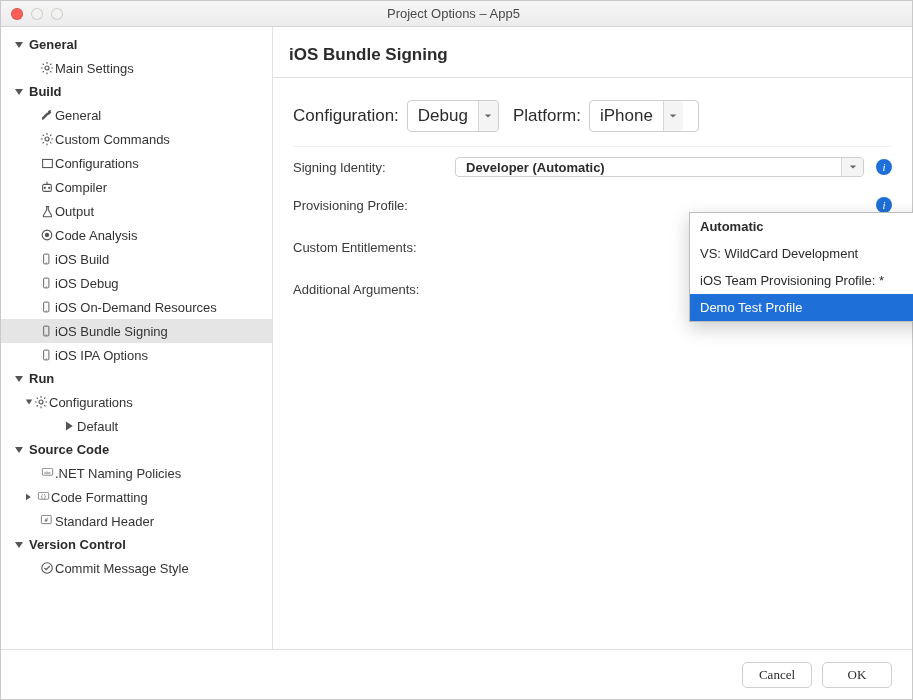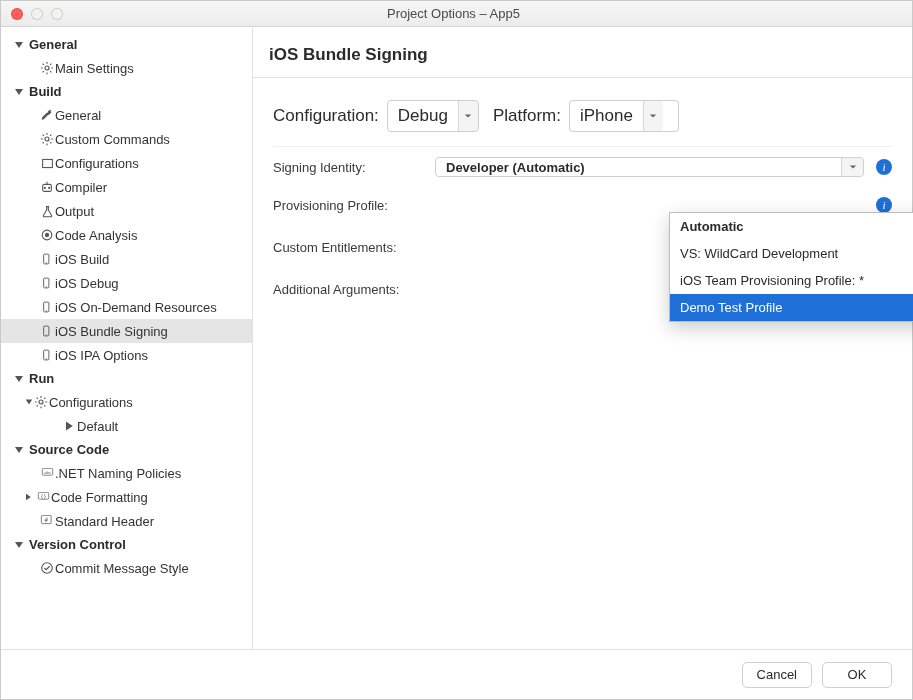--- a/index.html
+++ b/index.html
@@ -4,42 +4,42 @@
 <style>
   * { box-sizing: border-box; }
   html, body { margin:0; padding:0; font-family: -apple-system, "Helvetica Neue", Arial, sans-serif; font-size:13px; color:#2b2b2b; background:#f0f0f0; }
   .window { width:913px; height:700px; background:#fff; border:1px solid #c9c9c9; display:flex; flex-direction:column; }
   .titlebar { height:26px; background:linear-gradient(#f6f6f6,#ececec); border-bottom:1px solid #d3d3d3; display:flex; align-items:center; position:relative; }
   .traffic { display:flex; gap:8px; padding-left:10px; }
   .dot { width:12px; height:12px; border-radius:50%; border:1px solid rgba(0,0,0,.15); }
   .dot.red{ background:#ff5f57;} .dot.yel{ background:#f2f2f0;} .dot.grn{ background:#f2f2f0;}
   .titlebar .title { position:absolute; left:0; right:6px; text-align:center; font-size:13px; color:#4a4a4a; pointer-events:none; }
   .body { flex:1; display:flex; min-height:0; }
-  .sidebar { width:252px; border-right:1px solid #e1e1e1; overflow-y:auto; padding:6px 0 10px 0; }
+  .sidebar { width:272px; border-right:1px solid #e1e1e1; overflow-y:auto; padding:6px 0 10px 0; }
   .section-h { display:flex; align-items:center; gap:6px; padding:4px 6px 4px 14px; font-weight:700; cursor:default; font-size:13px;}
   .tri { width:0;height:0;border-left:4px solid transparent;border-right:4px solid transparent;border-top:6px solid #555; transform:rotate(0);}
   .tri.r { border-top:4px solid transparent;border-bottom:4px solid transparent;border-left:6px solid #555; }
   .item { display:flex; align-items:center; gap:0; padding:4px 6px 4px 38px; font-size:13px; color:#333; cursor:default;}
   .item.sel { background:#e5e5e5; }
   .item .ico { width:16px; height:16px; display:flex; align-items:center; justify-content:center; color:#555; }
   .subitem { padding-left:60px; }
   .main { flex:1; display:flex; flex-direction:column; min-width:0; position:relative; }
   .panel-h { font-weight:700; font-size:17px; padding:18px 16px 12px 16px; border-bottom:1px solid #e1e1e1; }
   .content { padding:14px 20px; position:relative; }
   .rowline { display:flex; align-items:center; gap:8px; padding:8px 0 14px 0; border-bottom:1px solid #efefef; font-size:17px; }
   .sel-like { display:inline-flex; align-items:center; border:1px solid #cfcfcf; border-radius:4px; height:32px; background:#fff; }
   .sel-like .val { padding:0 10px; }
   .sel-like .caret { width:20px; height:100%; border-left:1px solid #d7d7d7; display:flex; align-items:center; justify-content:center; background:#f4f4f4; border-top-right-radius:4px; border-bottom-right-radius:4px;}
   .caret svg{width:8px;height:8px;}
   .field-row { display:flex; align-items:center; gap:12px; padding:10px 0; }
   .field-label { width:150px; color:#3a3a3a; }
   .big-sel { flex:1; display:flex; align-items:center; justify-content:space-between; border:1px solid #cfcfcf; border-radius:4px; height:20px; background:#fff; padding-left:10px; font-weight:700; }
   .small-btn { width:28px; height:28px; border:1px solid #cfcfcf; border-radius:4px; background:#fafafa; display:flex; align-items:center; justify-content:center; }
   .info { width:16px; height:16px; border-radius:50%; background:#1f6fd8; display:flex; align-items:center; justify-content:center; color:#fff; font-size:11px; font-style:italic; font-family:Georgia, serif;}
-  .footer { border-top:1px solid #e1e1e1; height:50px; display:flex; justify-content:flex-end; align-items:center; gap:10px; padding:0 20px; }
+  .footer { border-top:1px solid #e1e1e1; height:50px; display:flex; justify-content:flex-end; align-items:center; gap:10px; padding:0 20px;font-family:Liberation Serif, serif; }
   .btn { min-width:70px; height:26px; border:1px solid #cfcfcf; border-radius:5px; background:#fff; font-size:13px; display:flex; align-items:center; justify-content:center; cursor:default; padding:0 14px;}
   .dropdown-pop { position:absolute; left:416px; top:185px; width:452px; background:#fff; border:1px solid #bdbdbd; box-shadow:0 6px 18px rgba(0,0,0,.2); z-index:10; }
   .dropdown-pop .opt { padding:6px 10px; font-size:13px; }
   .dropdown-pop .opt.bold { font-weight:700; }
   .dropdown-pop .opt.hl { background:#1f6fd8; color:#fff; }
   svg { display:block; }
 </style>
 </head>
 <body>
 <div class="window">

